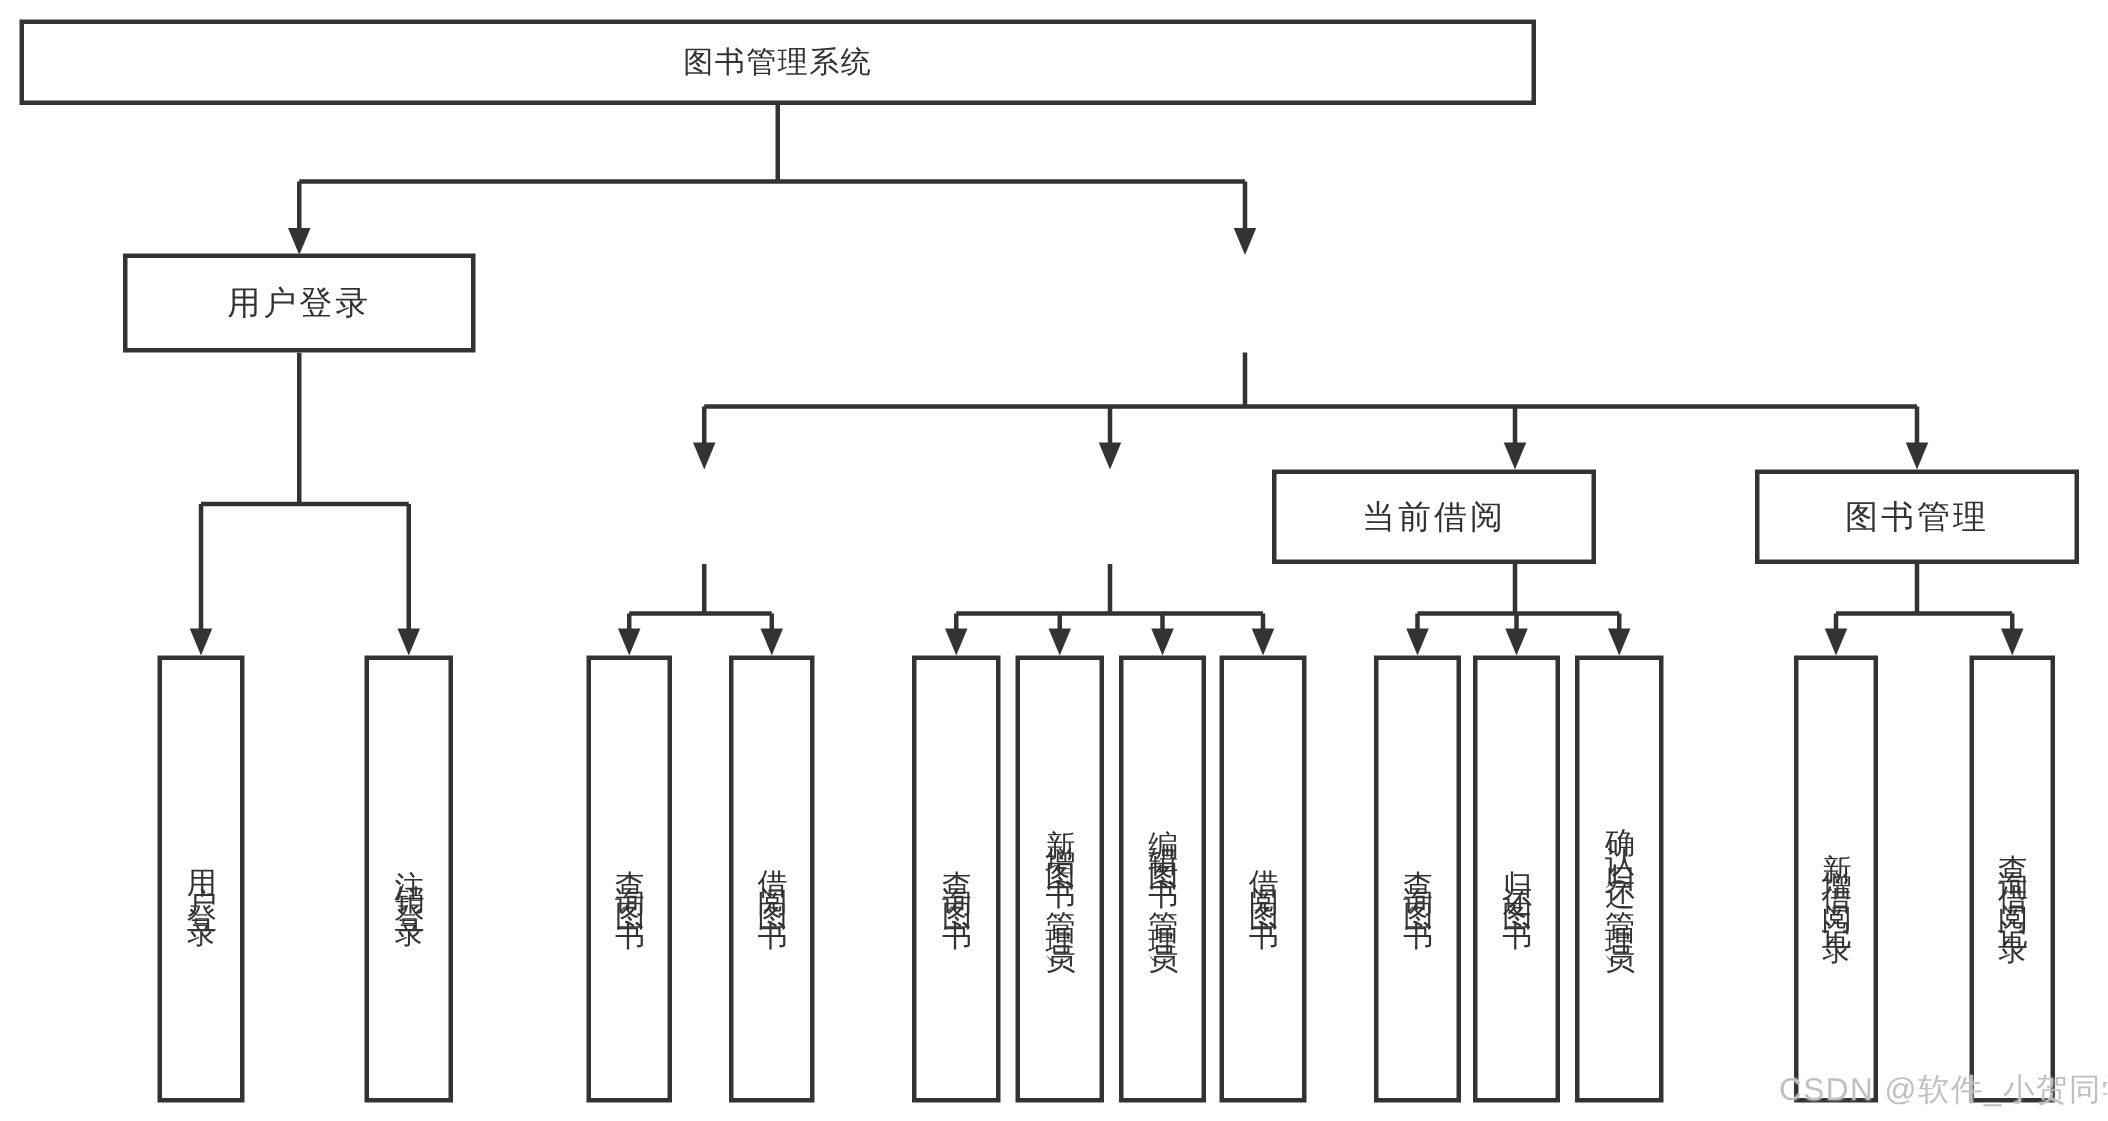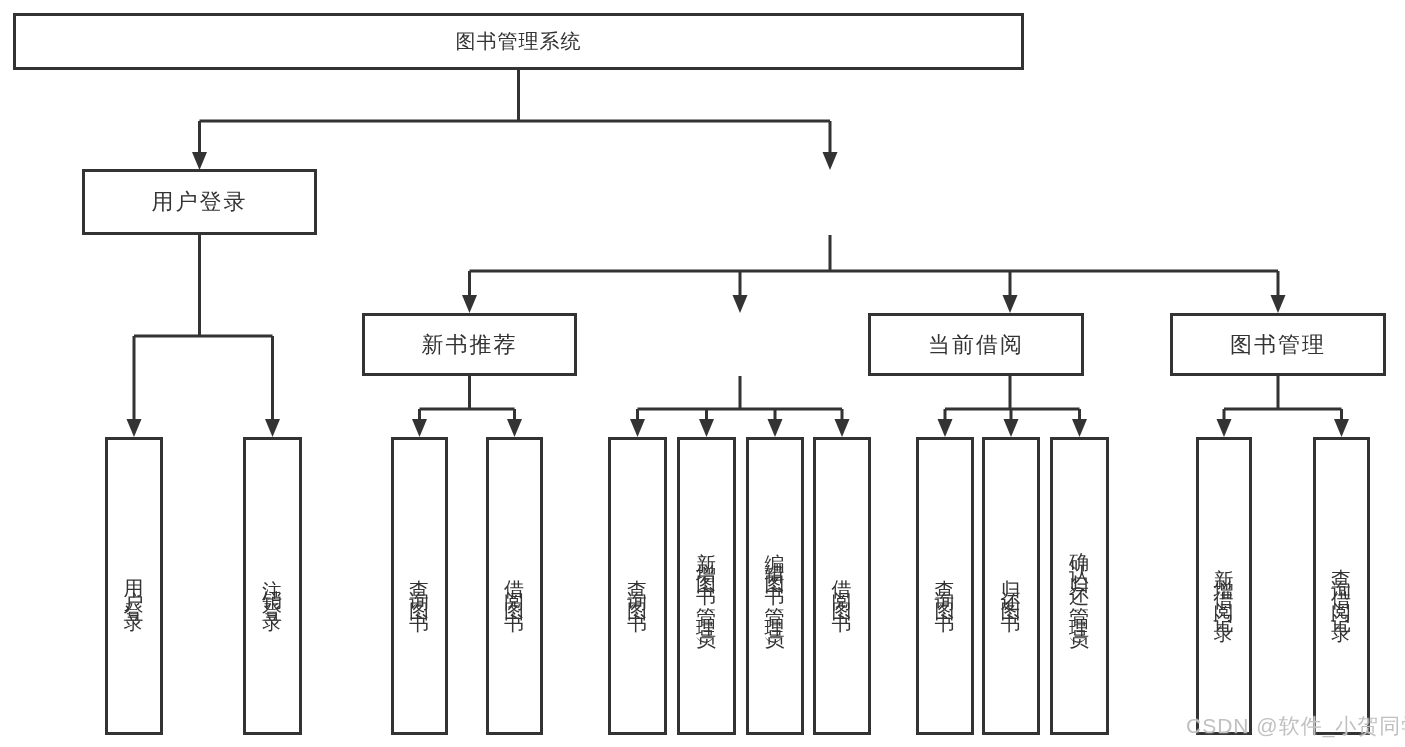--- a/index.html
+++ b/index.html
@@ -81,24 +81,21 @@
   </svg>
 
   <div class="box root" style="left:13px;top:13px;width:1011px;height:57px">
     <span class="lbl">图书管理系统</span>
   </div>
 
   <div class="box" style="left:82px;top:169px;width:235px;height:66px">
     <span class="lbl">用户登录</span>
   </div>
 
-  <div class="box" style="left:362px;top:313px;width:215px;height:63px">
-    <span class="lbl">新书推荐</span>
-  </div>
-  <div class="box" style="left:868px;top:313px;width:216px;height:63px">
+  <div class="box" style="left:848px;top:313px;width:216px;height:63px">
     <span class="lbl">当前借阅</span>
   </div>
   <div class="box" style="left:1170px;top:313px;width:216px;height:63px">
     <span class="lbl">图书管理</span>
   </div>
 
   <div class="box" style="left:105px;top:437px;width:58px;height:298px">
     <span class="vlbl">用户登录</span>
   </div>
   <div class="box" style="left:243px;top:437px;width:59px;height:298px">

